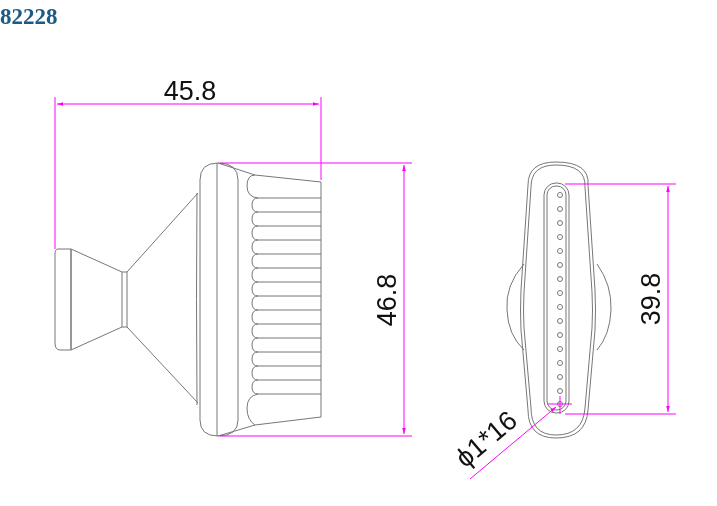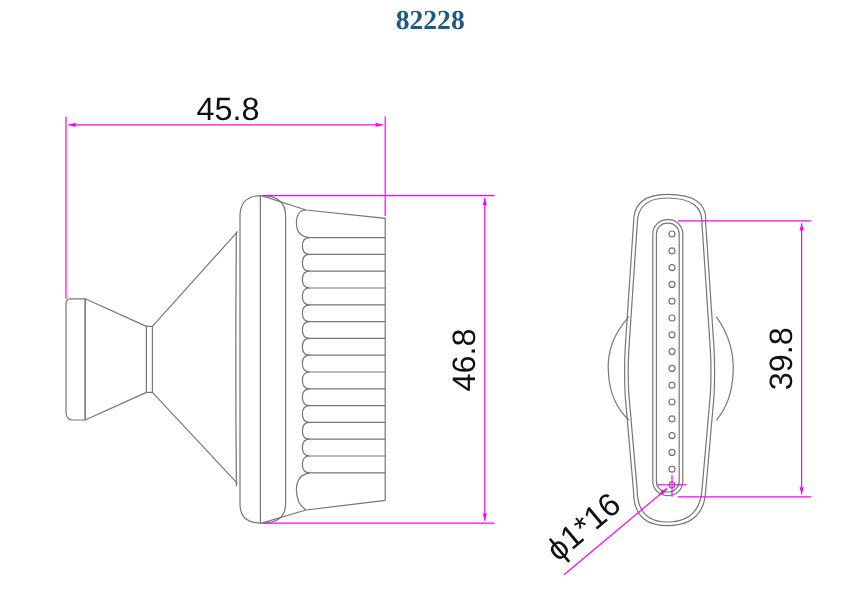--- a/index.html
+++ b/index.html
@@ -1,18 +1,18 @@
 <!DOCTYPE html>
 <html><head>
 <meta charset="utf-8">
 <style>
   html, body { margin:0; padding:0; background:#ffffff; }
   body { width:717px; height:506px; position:relative; overflow:hidden; }
   .title {
-    position:absolute; left:0; top:4px; width:717px; text-align:center;
+    position:absolute; left:0; top:4px; width:717px; text-align:left;
     font-family:"Liberation Serif", serif; font-weight:bold; font-size:23px;
     color:#1b5b86;
   }
   svg { position:absolute; left:0; top:0; }
   .dimtext { font-family:"Liberation Sans", sans-serif; font-size:27px; fill:#111; }
 </style>
 </head>
 <body>
 
 <div class="title">82228</div>

